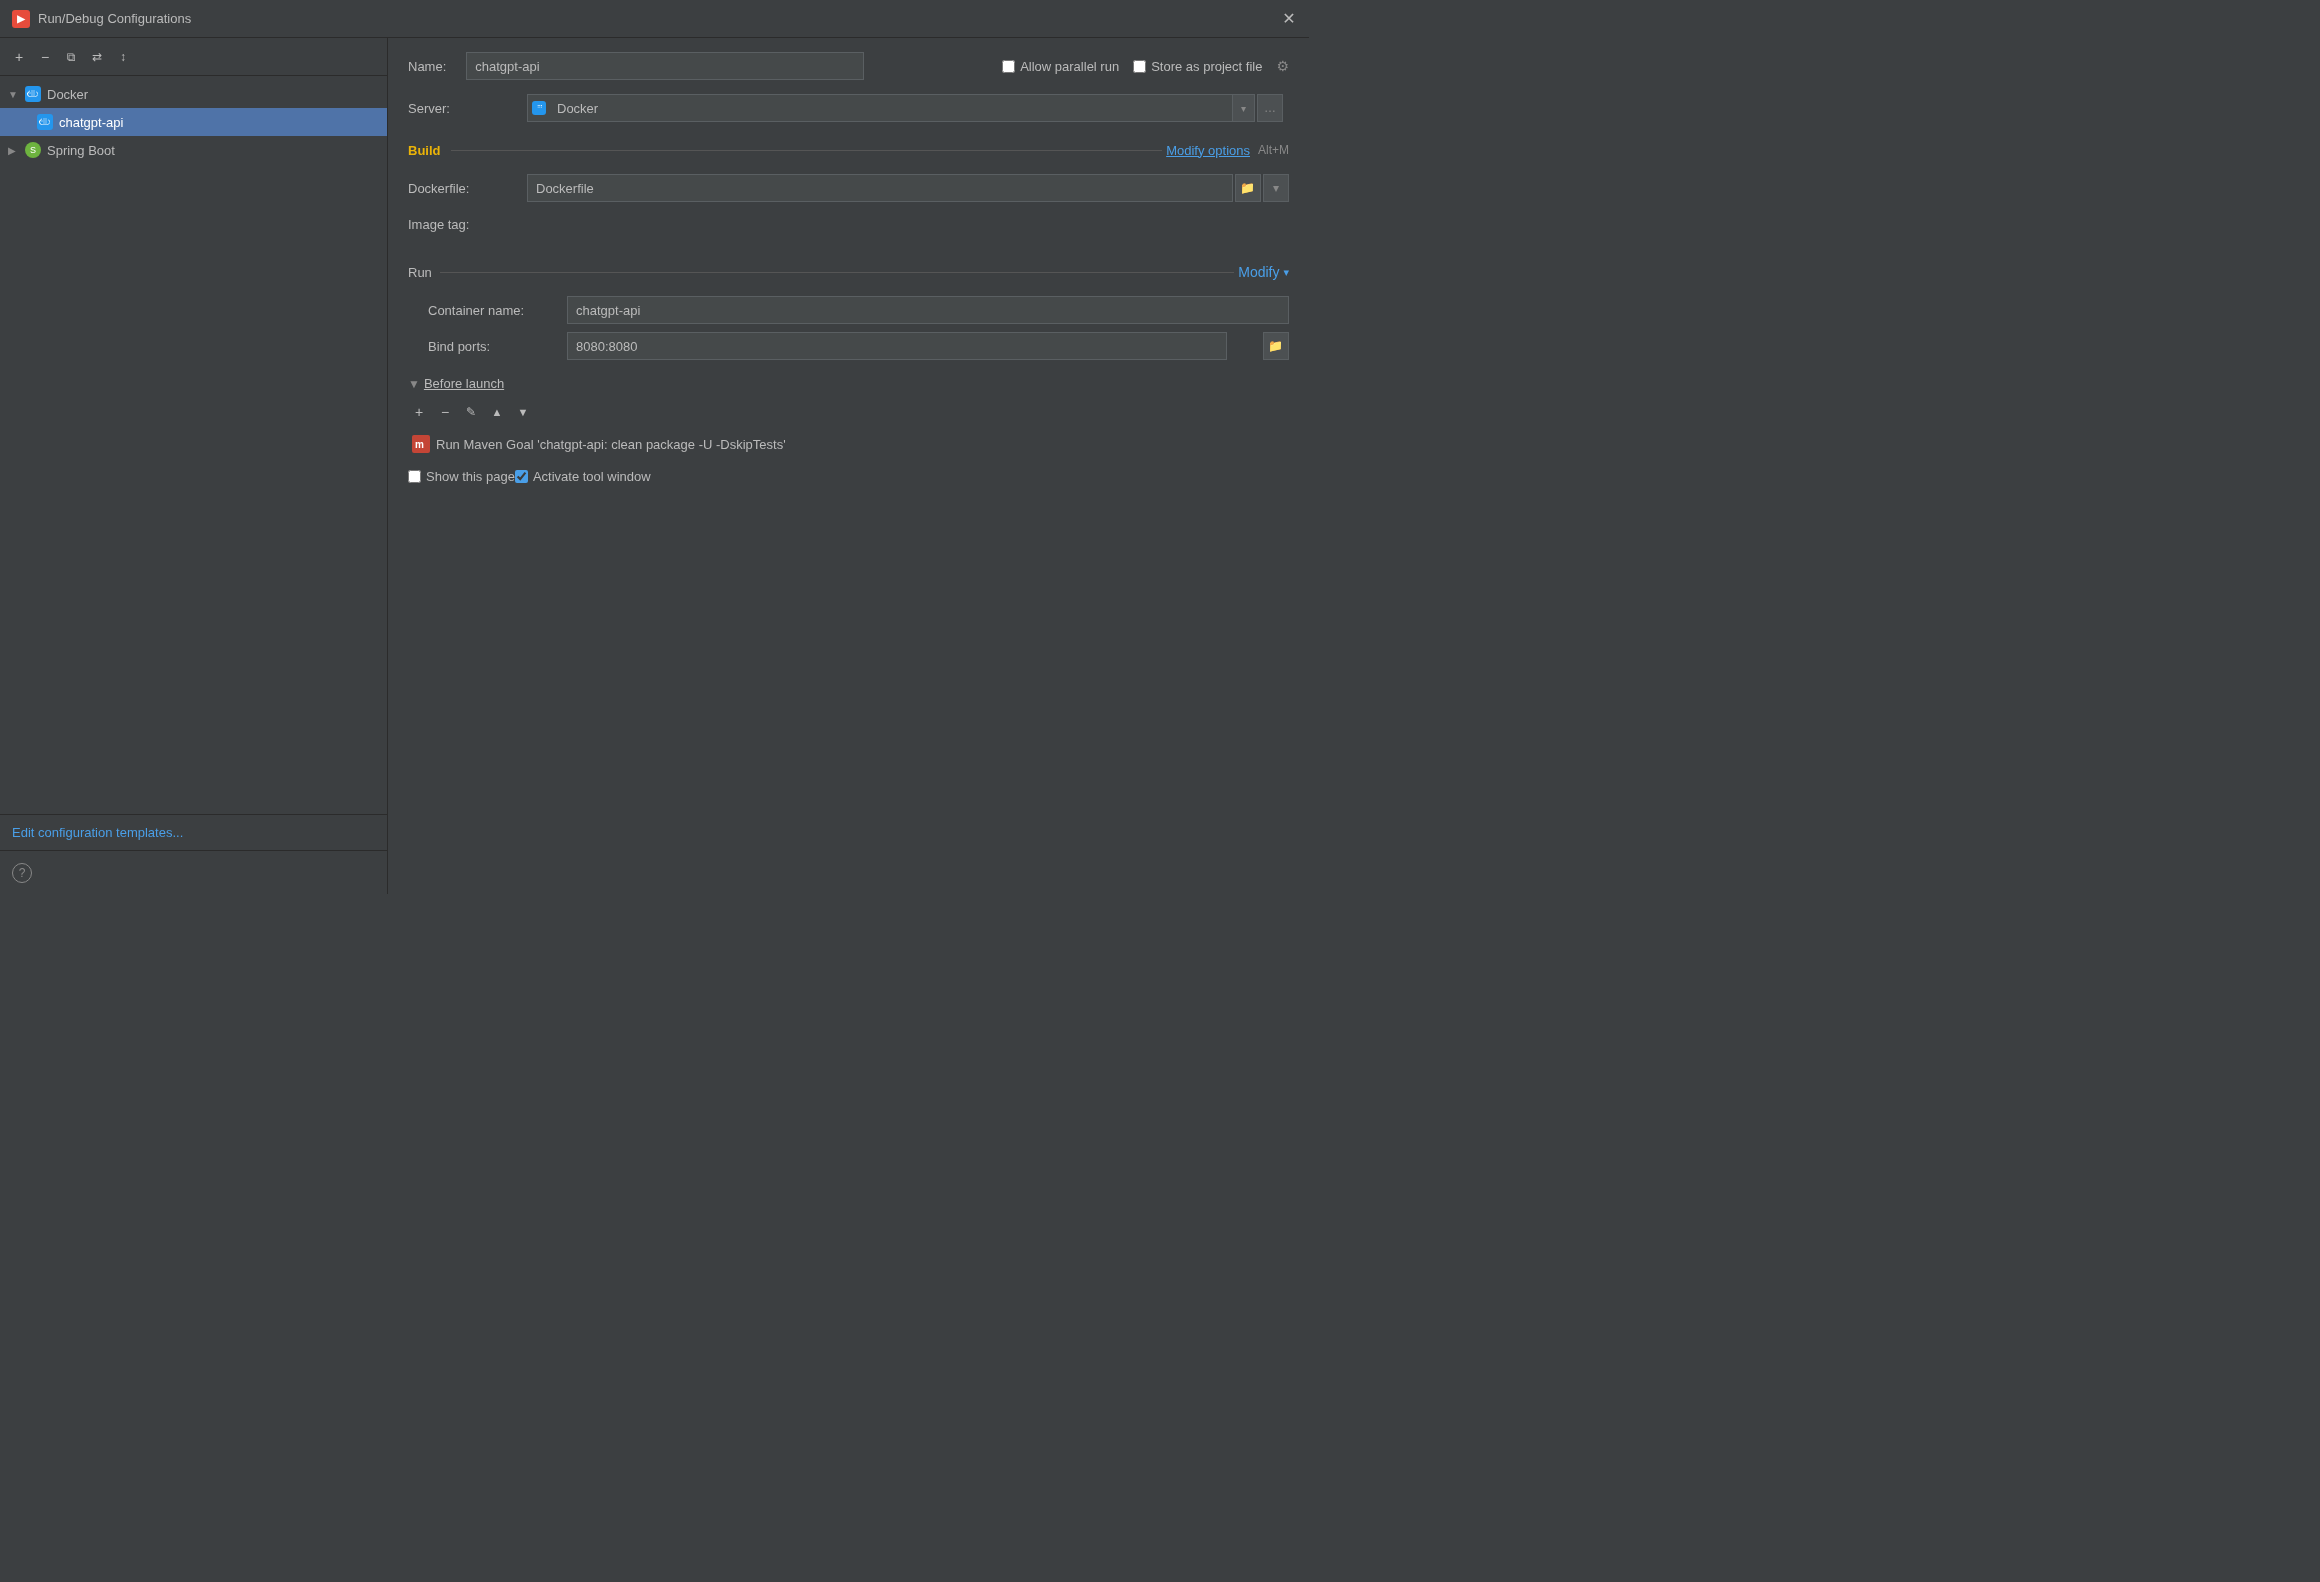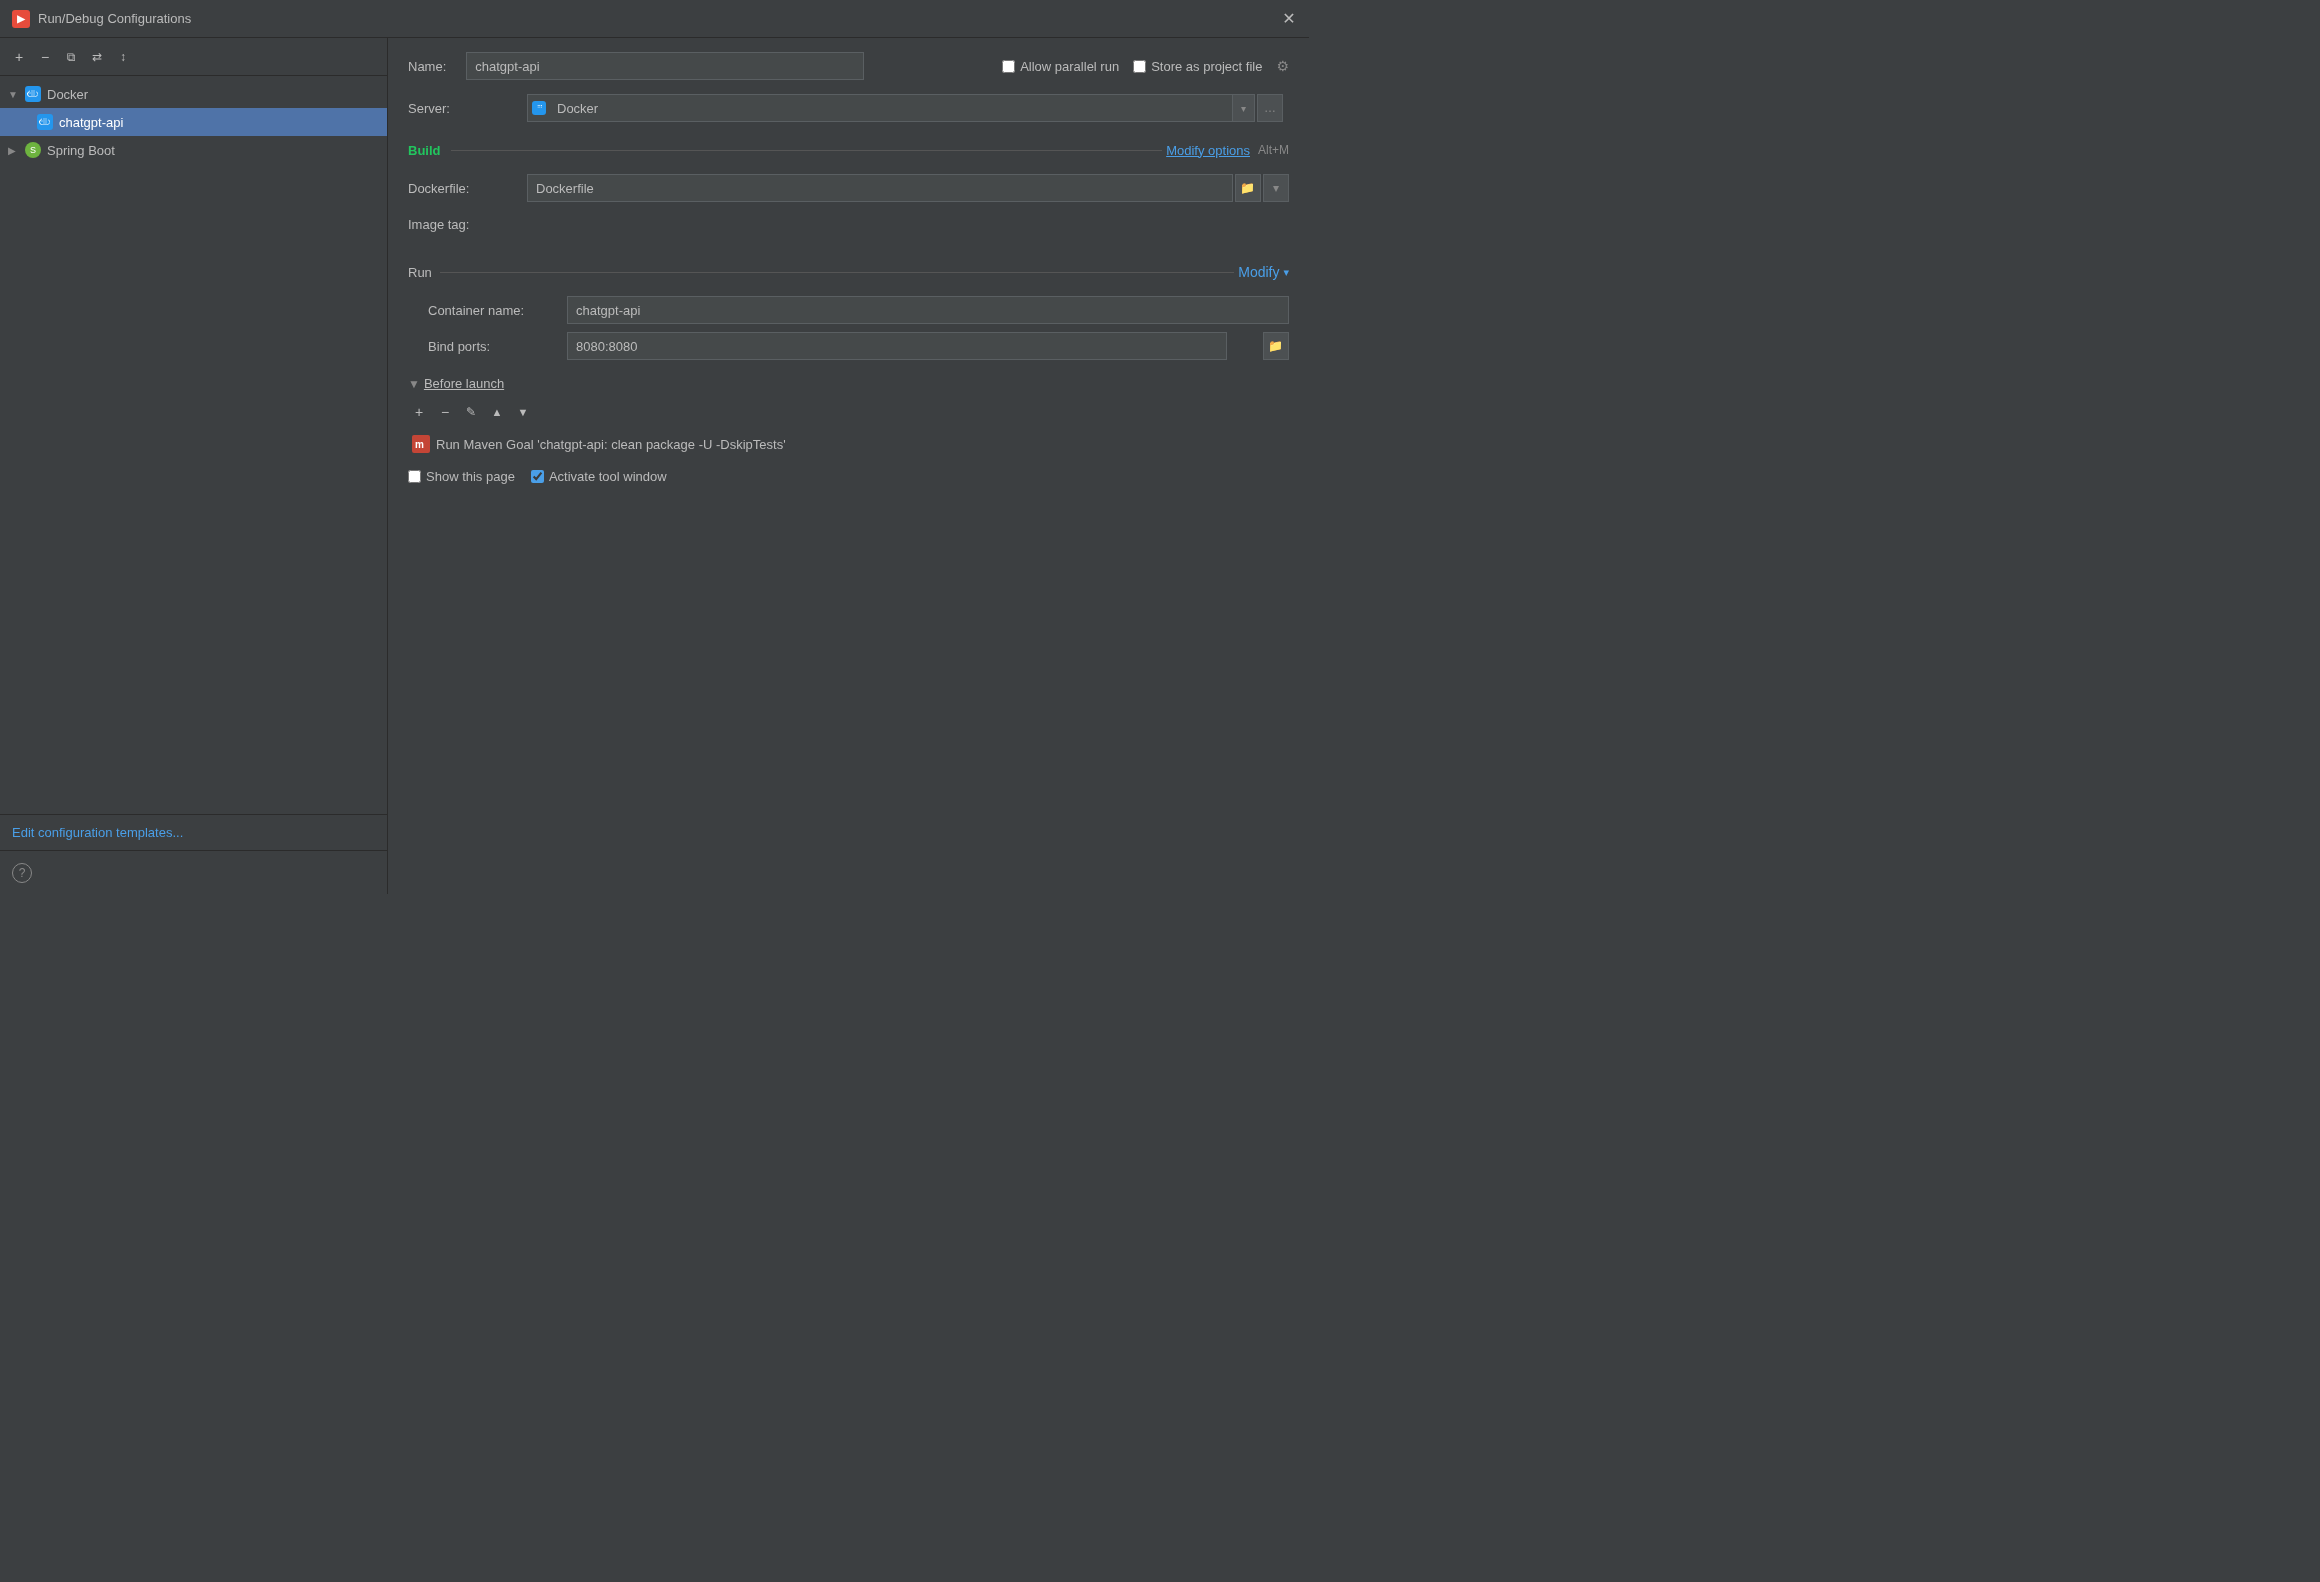--- a/index.html
+++ b/index.html
@@ -226,21 +226,21 @@
       margin-bottom: 16px;
     }
     .section-header {
       display: flex;
       align-items: center;
       margin-bottom: 10px;
       height: 28px;
     }
     .section-title {
       font-weight: bold;
-      color: #22c55e;
+      color: #eab308;
       font-size: 13px;
     }
     .section-divider {
       flex: 1;
       height: 1px;
       background: #555;
       margin-left: 10px;
     }
     .modify-options-btn {
       color: #4a9fe8;
@@ -401,21 +401,20 @@
       flex-shrink: 0;
     }
     .maven-task-text {
       color: #bbbbbb;
       font-size: 13px;
     }
     
     .footer-checkboxes {
       display: flex;
       align-items: center;
-      gap: 16px;
       padding: 12px 0 0 0;
     }
     
     .dialog-footer {
       height: 52px;
       background: #3c3f41;
       border-top: 1px solid #2b2b2b;
       display: flex;
       align-items: center;
       justify-content: flex-end;

